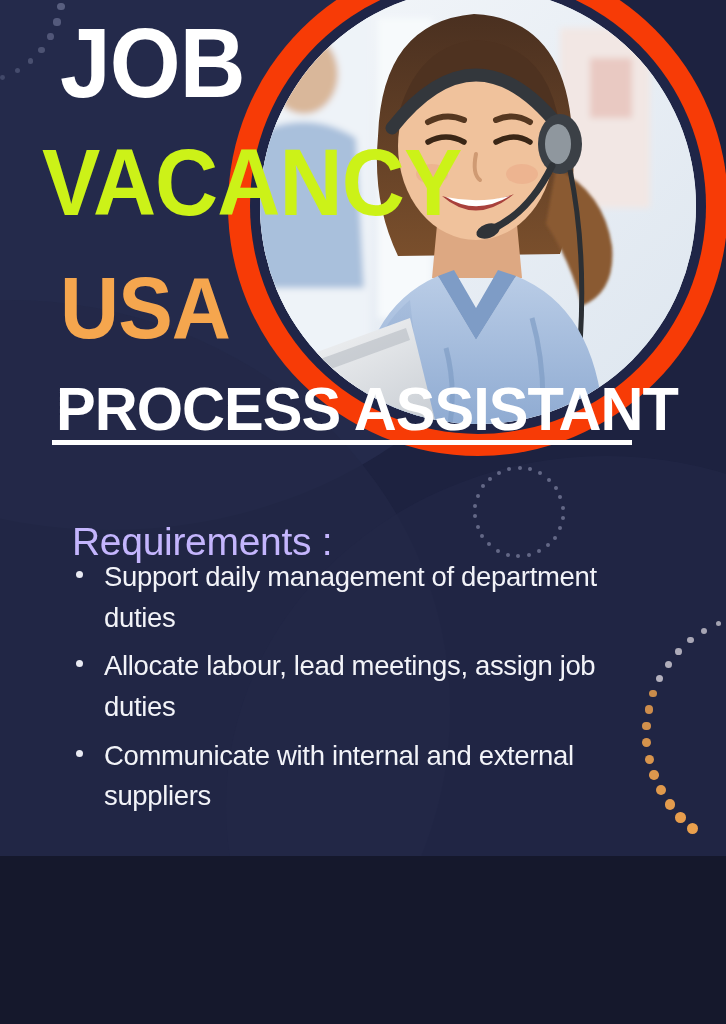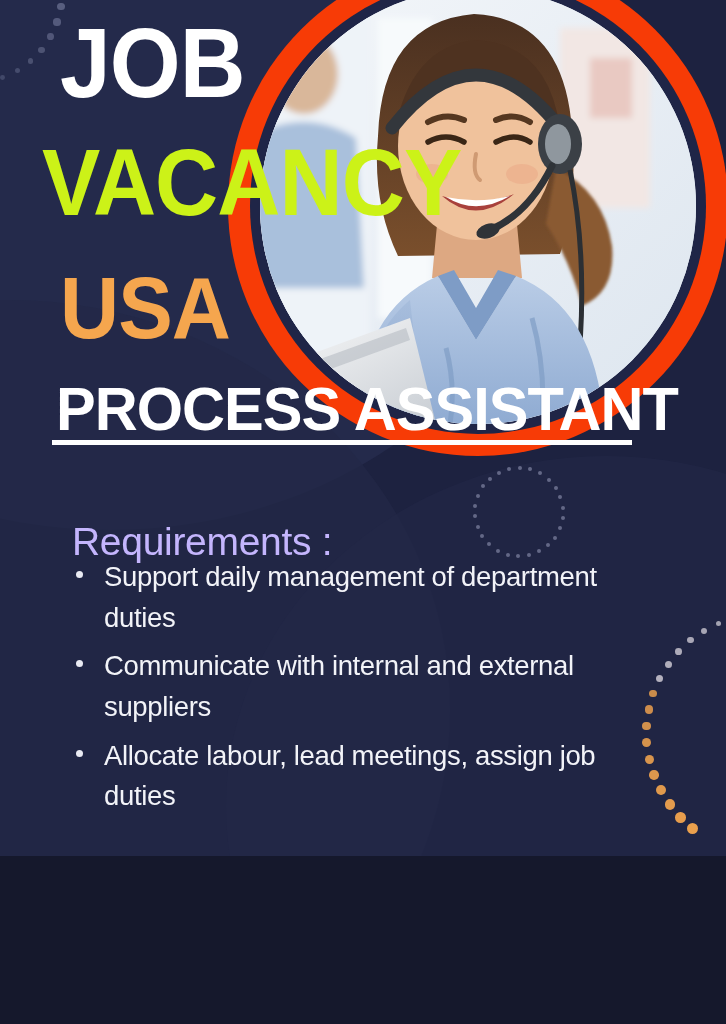--- a/index.html
+++ b/index.html
@@ -352,22 +352,22 @@
 
   <div class="req-title">Requirements :</div>
 
   <ul class="req-list">
     <li class="req-item">
       <span class="bullet"></span>
       <span>Support daily management of department duties</span>
     </li>
     <li class="req-item">
       <span class="bullet"></span>
-      <span>Communicate with internal and external suppliers</span>
+      <span>Allocate labour, lead meetings, assign job duties</span>
     </li>
     <li class="req-item">
       <span class="bullet"></span>
-      <span>Allocate labour, lead meetings, assign job duties</span>
+      <span>Communicate with internal and external suppliers</span>
     </li>
   </ul>
 
 
 </div>
 
 </body></html>

